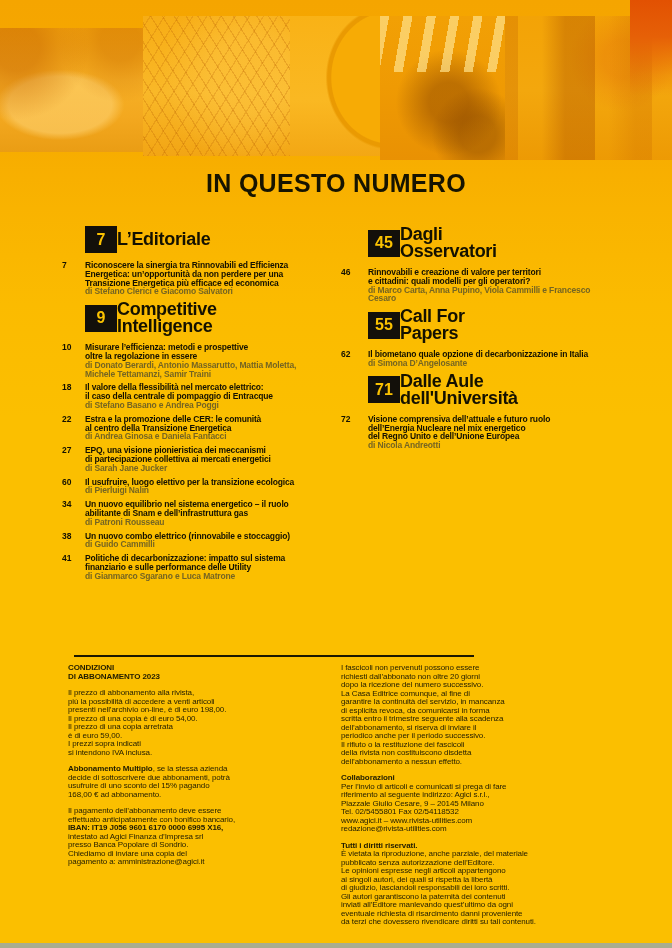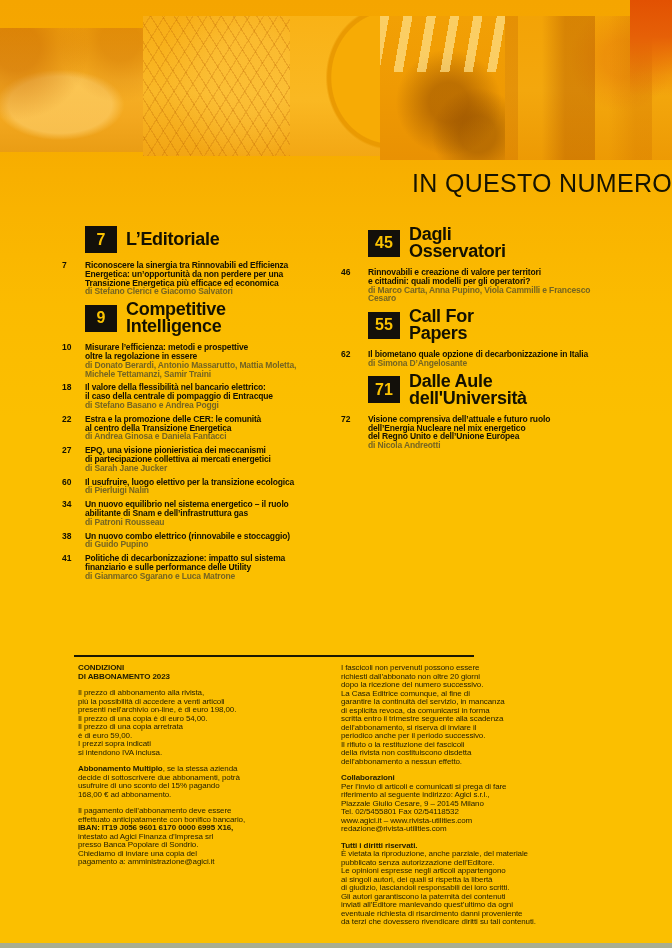--- a/index.html
+++ b/index.html
@@ -40,45 +40,45 @@
   .p-plant { flex:1 1 auto; height:144px;
     background:
       linear-gradient(90deg, rgba(200,105,0,.32) 0 8%, transparent 8% 22%, rgba(178,88,0,.42) 36% 54%, transparent 54% 62%, rgba(205,110,0,.30) 78% 88%, transparent 88%),
       radial-gradient(circle at 70% 30%, rgba(230,120,10,.45) 0 12%, transparent 34%),
       linear-gradient(180deg,#f3a306 0%,#f3a70d 52%,#ed9a04 100%);
   }
   .corner-accent { position:absolute; top:0; right:0; width:42px; height:96px;
     background:linear-gradient(180deg,#e25102 0%,#e66007 38%, rgba(230,96,7,.25) 78%, rgba(230,96,7,0) 100%); }
 
   
-  .page-title { position:absolute; top:169px; left:0; width:100%; text-align:right;
-    font-size:25px; font-weight:normal; letter-spacing:.3px; color:#171400; }
+  .page-title { position:absolute; top:169px; left:0; width:100%; text-align:center;
+    font-size:25px; font-weight:bold; letter-spacing:.3px; color:#171400; }
 
   
   .toc-col { position:absolute; top:226px; }
   #toc-col-0 { left:62px;  width:278px; }
   #toc-col-1 { left:341px; width:287px; }
   .toc-section { margin-bottom:4px; }
   .sec-header { display:flex; align-items:center; margin:0 0 8px 0; }
   #toc-col-0 .sec-header { margin-left:23px; }
   #toc-col-1 .sec-header { margin-left:27px; }
   .num-box { width:32px; height:27px; background:#13100a; color:#fbc200;
     font-weight:bold; font-size:16px; display:flex; align-items:center; justify-content:center; flex:0 0 auto; }
-  .sec-title { margin-left:9px; font-weight:bold; font-size:18px; line-height:17px;
+  .sec-title { margin-left:0; font-weight:bold; font-size:18px; line-height:17px;
     letter-spacing:-.3px; color:#141100; white-space:pre-line; }
   .toc-item { display:flex; margin-bottom:5px; }
   .toc-item .pg { flex:0 0 23px; font-weight:bold; font-size:8.5px; line-height:8.8px; color:#141100; }
   #toc-col-1 .toc-item .pg { flex-basis:27px; }
   .it-title  { font-weight:bold; font-size:8.5px; line-height:8.8px; letter-spacing:-.15px; color:#141100; white-space:pre-line; }
   .it-authors{ font-size:8.5px; line-height:8.8px; letter-spacing:-.15px; color:#756522; white-space:pre-line;font-weight:bold; }
 
   
   .divider { position:absolute; left:74px; top:655px; width:400px; height:2px; background:#1b1800; }
   .footer-col { position:absolute; top:664px; font-size:8px; line-height:8.5px; letter-spacing:-.1px; color:#201c00; }
-  #footer-left  { left:78px;  width:252px; }
+  #footer-left  { left:68px;  width:252px; }
   #footer-right { left:341px; width:246px; }
   .para { margin-bottom:8px; white-space:pre-line; }
   .seg.bold { font-weight:bold; }
   .page-edge { position:absolute; left:0; bottom:0; width:100%; height:5px; background:#a9ad8f; }
 </style>
 </head>
 <body>
 
 <div class="page">
 
@@ -120,21 +120,21 @@
           <div class="it-body">
             <div class="it-title">Misurare l’efficienza: metodi e prospettive
 oltre la regolazione in essere</div>
             <div class="it-authors">di Donato Berardi, Antonio Massarutto, Mattia Moletta,
 Michele Tettamanzi, Samir Traini</div>
           </div>
         </div>
         <div class="toc-item">
           <div class="pg">18</div>
           <div class="it-body">
-            <div class="it-title">Il valore della flessibilità nel bancario elettrico:
+            <div class="it-title">Il valore della flessibilità nel mercato elettrico:
 il caso della centrale di pompaggio di Entracque</div>
             <div class="it-authors">di Stefano Basano e Andrea Poggi</div>
           </div>
         </div>
         <div class="toc-item">
           <div class="pg">22</div>
           <div class="it-body">
             <div class="it-title">Estra e la promozione delle CER: le comunità
 al centro della Transizione Energetica</div>
             <div class="it-authors">di Andrea Ginosa e Daniela Fantacci</div>
@@ -160,21 +160,21 @@
           <div class="it-body">
             <div class="it-title">Un nuovo equilibrio nel sistema energetico – il ruolo
 abilitante di Snam e dell’infrastruttura gas</div>
             <div class="it-authors">di Patroni Rousseau</div>
           </div>
         </div>
         <div class="toc-item">
           <div class="pg">38</div>
           <div class="it-body">
             <div class="it-title">Un nuovo combo elettrico (rinnovabile e stoccaggio)</div>
-            <div class="it-authors">di Guido Pupino</div>
+            <div class="it-authors">di Guido Cammilli</div>
           </div>
         </div>
         <div class="toc-item">
           <div class="pg">41</div>
           <div class="it-body">
             <div class="it-title">Politiche di decarbonizzazione: impatto sul sistema
 finanziario e sulle performance delle Utility</div>
             <div class="it-authors">di Gianmarco Sgarano e Luca Matrone</div>
           </div>
         </div>

